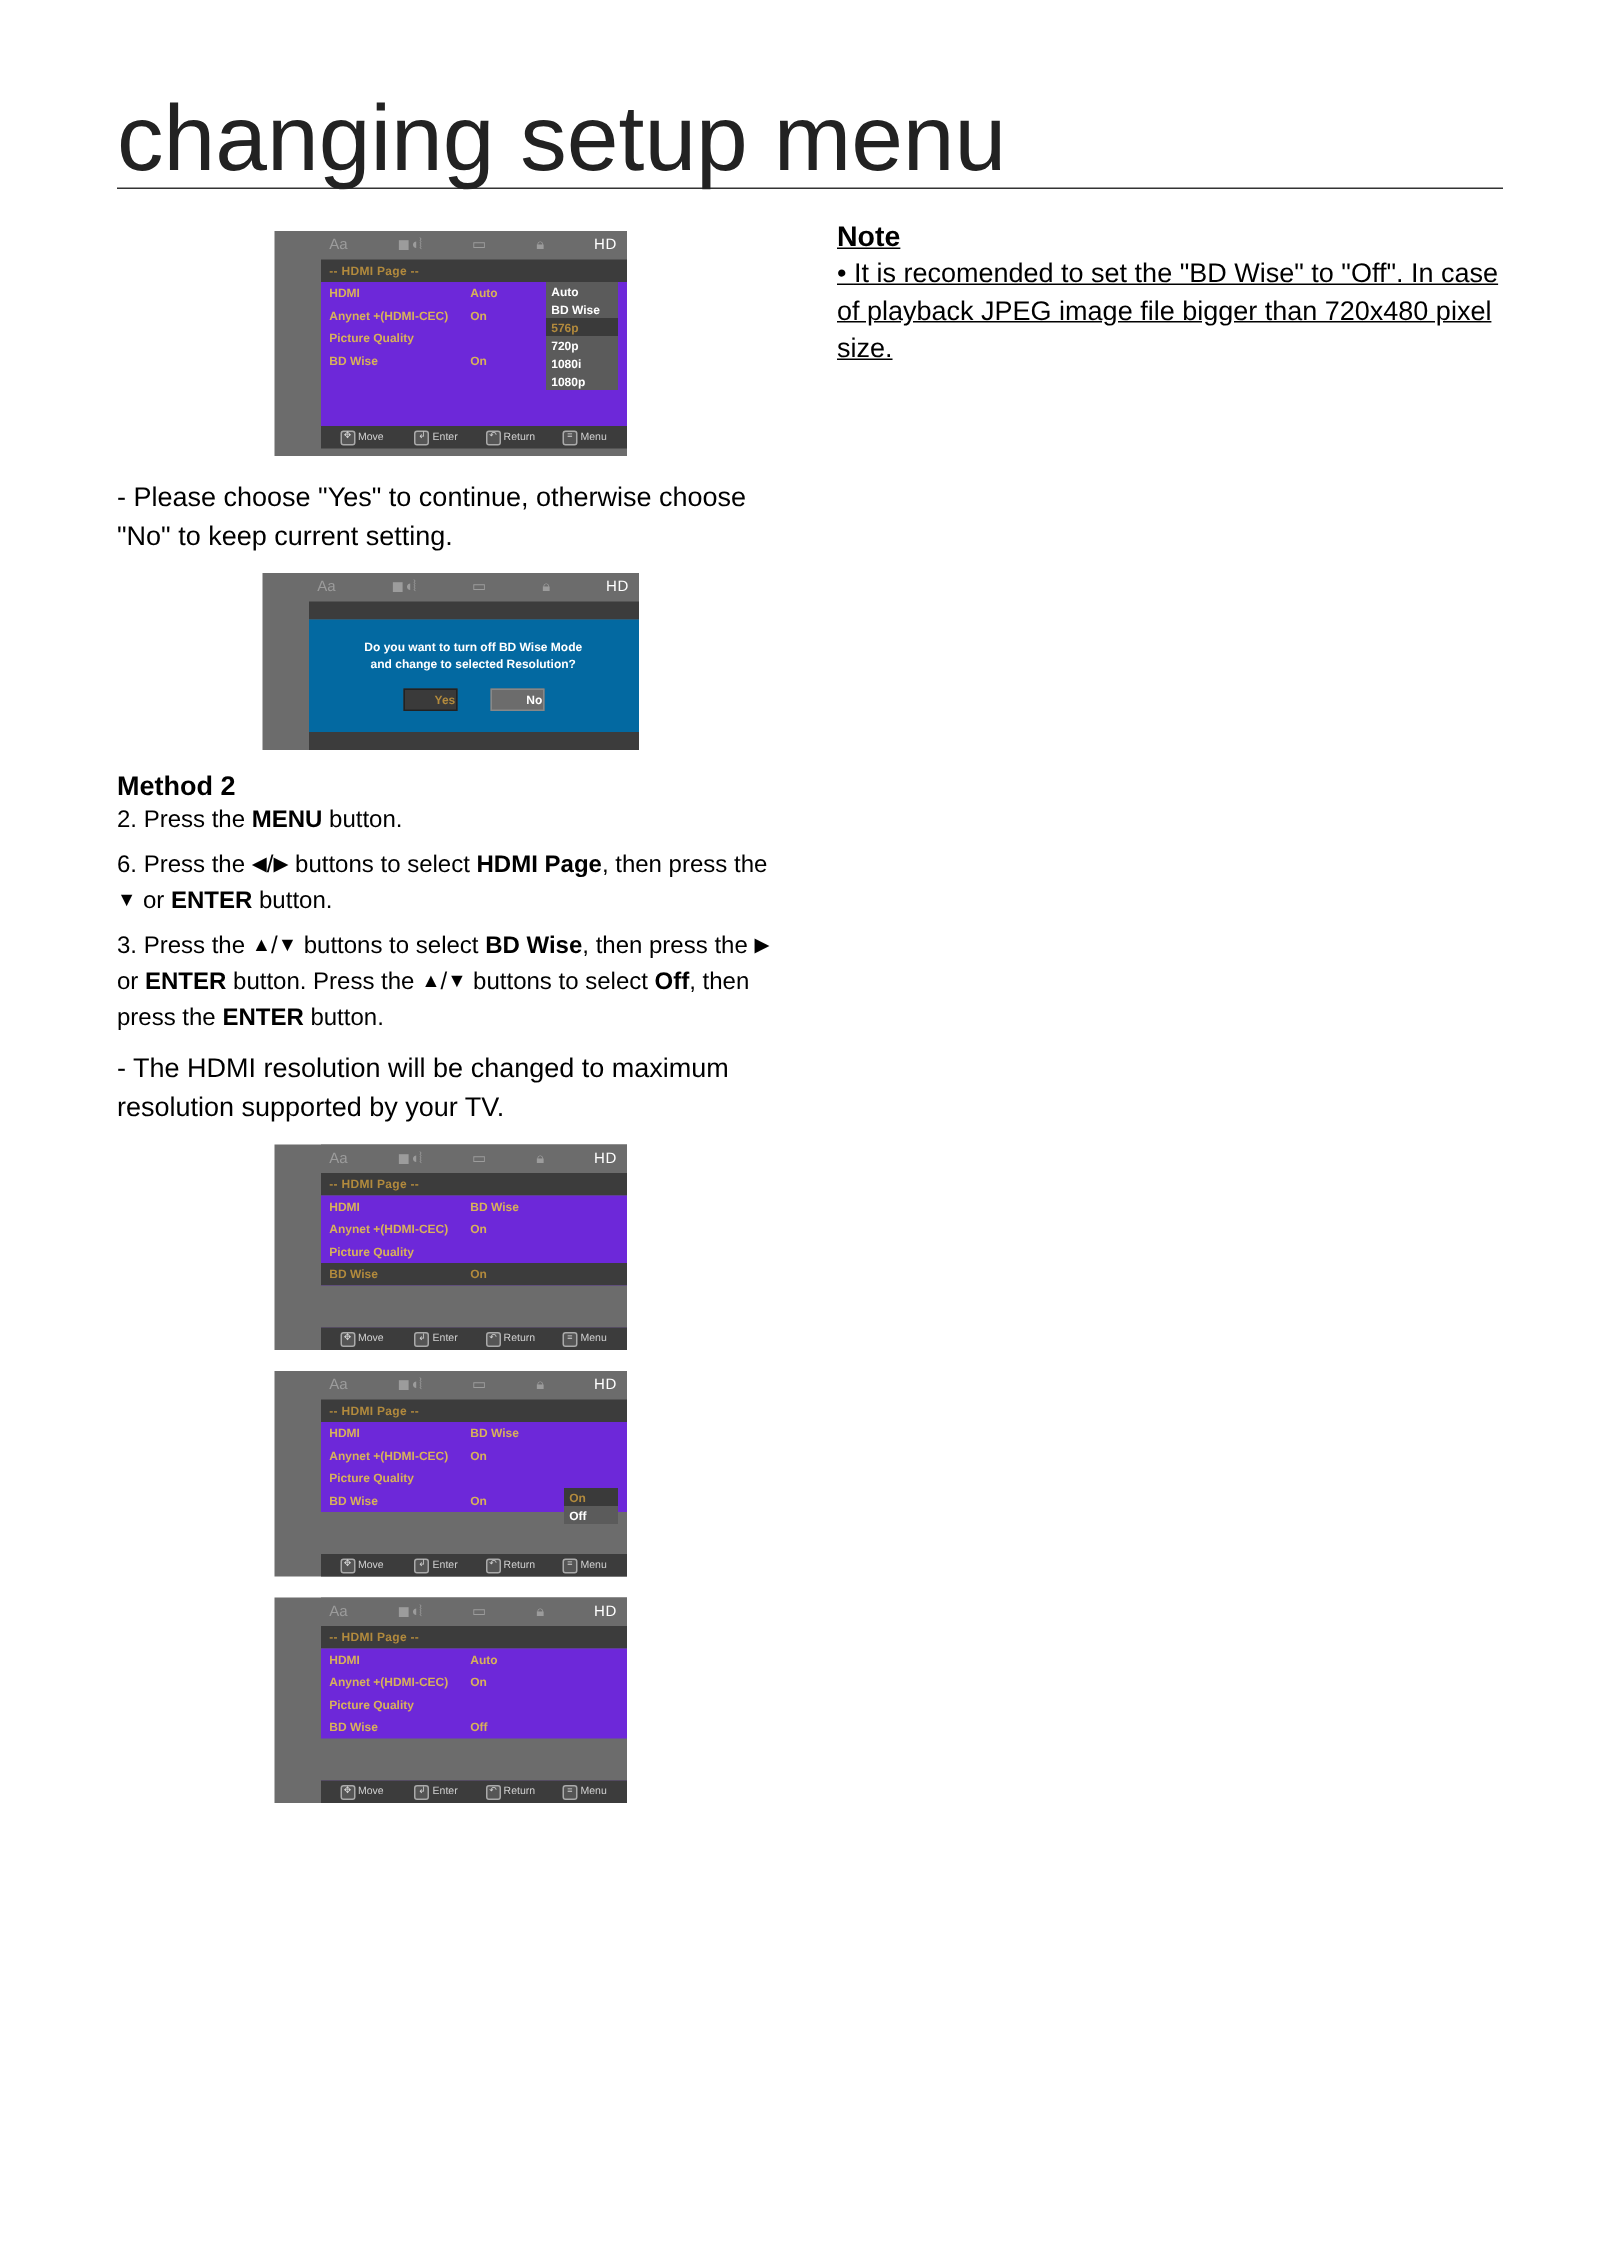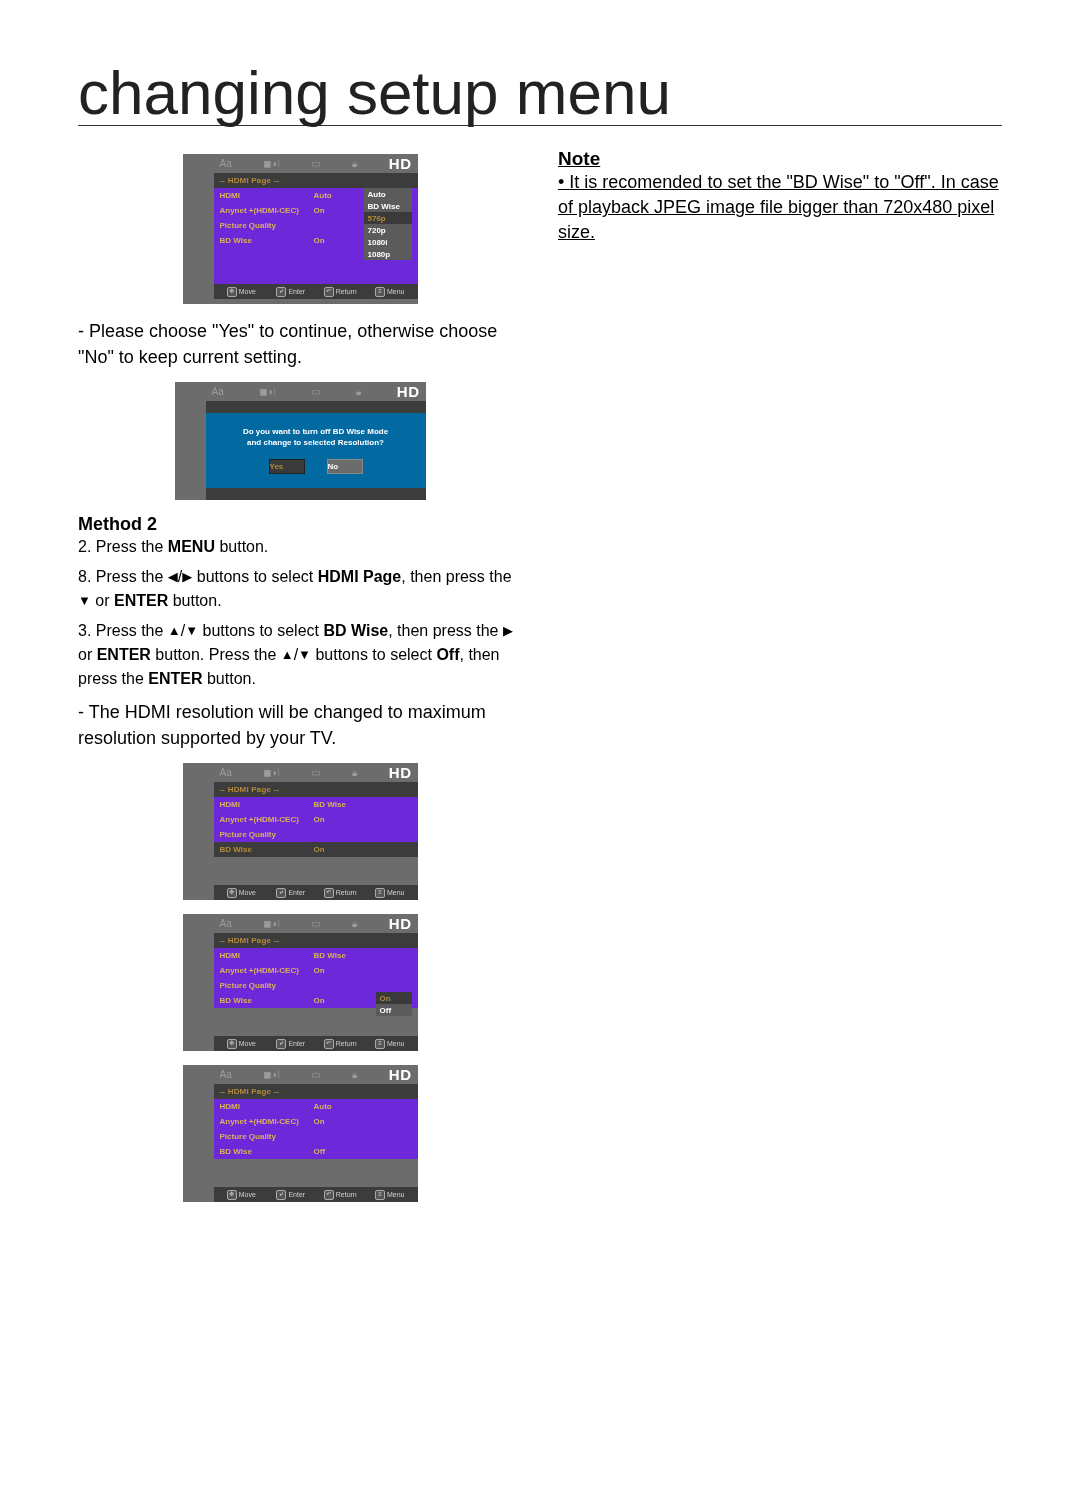--- a/index.html
+++ b/index.html
@@ -84,22 +84,22 @@
   }
   .osd .topbar {
     display: flex;
     align-items: center;
     justify-content: space-between;
     padding: 3px 6px 2px 6px;
     background: #6c6c6c;
   }
   .osd .topbar .hd {
     color: #fff;
-    font-weight: 700;
-    font-size: 15px;
+    font-weight: 400;
+    font-size: 10px;
     letter-spacing: .5px;
   }
   .osd .heading {
     background: #3c3c3c;
     color: #b28a3d;
     font-weight: bold;
     font-size: 8px;
     padding: 3px 6px;
     letter-spacing: .2px;
   }
@@ -187,21 +187,21 @@
   .osd .btnrow {
     display:flex;
     justify-content:center;
     gap: 22px;
   }
   .osd .btn {
     width: 34px;
     padding: 2px 0;
     font-size:8px;
     font-weight:bold;
-    text-align:left;
+    text-align:right;
     border:1px solid #888;
     background:#6c6c6c;
     color:#fff;
   }
   .osd .btn.sel {
     background:#3a3a3a;
     color:#b28a3d;
     border-color:#222;
   }
   .osd .darkband {
@@ -312,21 +312,21 @@
         <div class="darkband"></div>
       </div>
 
       <div class="method-h">Method 2</div>
 
       <div class="step-list">
         <div class="step">
           <span>2. Press the </span><span class="b">MENU</span><span> button.</span>
         </div>
         <div class="step">
-          <span>8. Press the </span><span class="triangle">◀</span><span>/</span><span class="triangle">▶</span><span> buttons to select </span><span class="b">HDMI Page</span><span>, then press the </span><span class="triangle">▼</span><span> or </span><span class="b">ENTER</span><span> button.</span>
+          <span>6. Press the </span><span class="triangle">◀</span><span>/</span><span class="triangle">▶</span><span> buttons to select </span><span class="b">HDMI Page</span><span>, then press the </span><span class="triangle">▼</span><span> or </span><span class="b">ENTER</span><span> button.</span>
         </div>
         <div class="step">
           <span>3. Press the </span><span class="triangle">▲</span><span>/</span><span class="triangle">▼</span><span> buttons to select </span><span class="b">BD Wise</span><span>, then press the </span><span class="triangle">▶</span><span> or </span><span class="b">ENTER</span><span> button. Press the </span><span class="triangle">▲</span><span>/</span><span class="triangle">▼</span><span> buttons to select </span><span class="b">Off</span><span>, then press the </span><span class="b">ENTER</span><span> button.</span>
         </div>
       </div>
 
       <div class="instr">
         <span>- </span><span>The HDMI resolution will be changed to maximum resolution supported by your TV.</span>
       </div>
 

